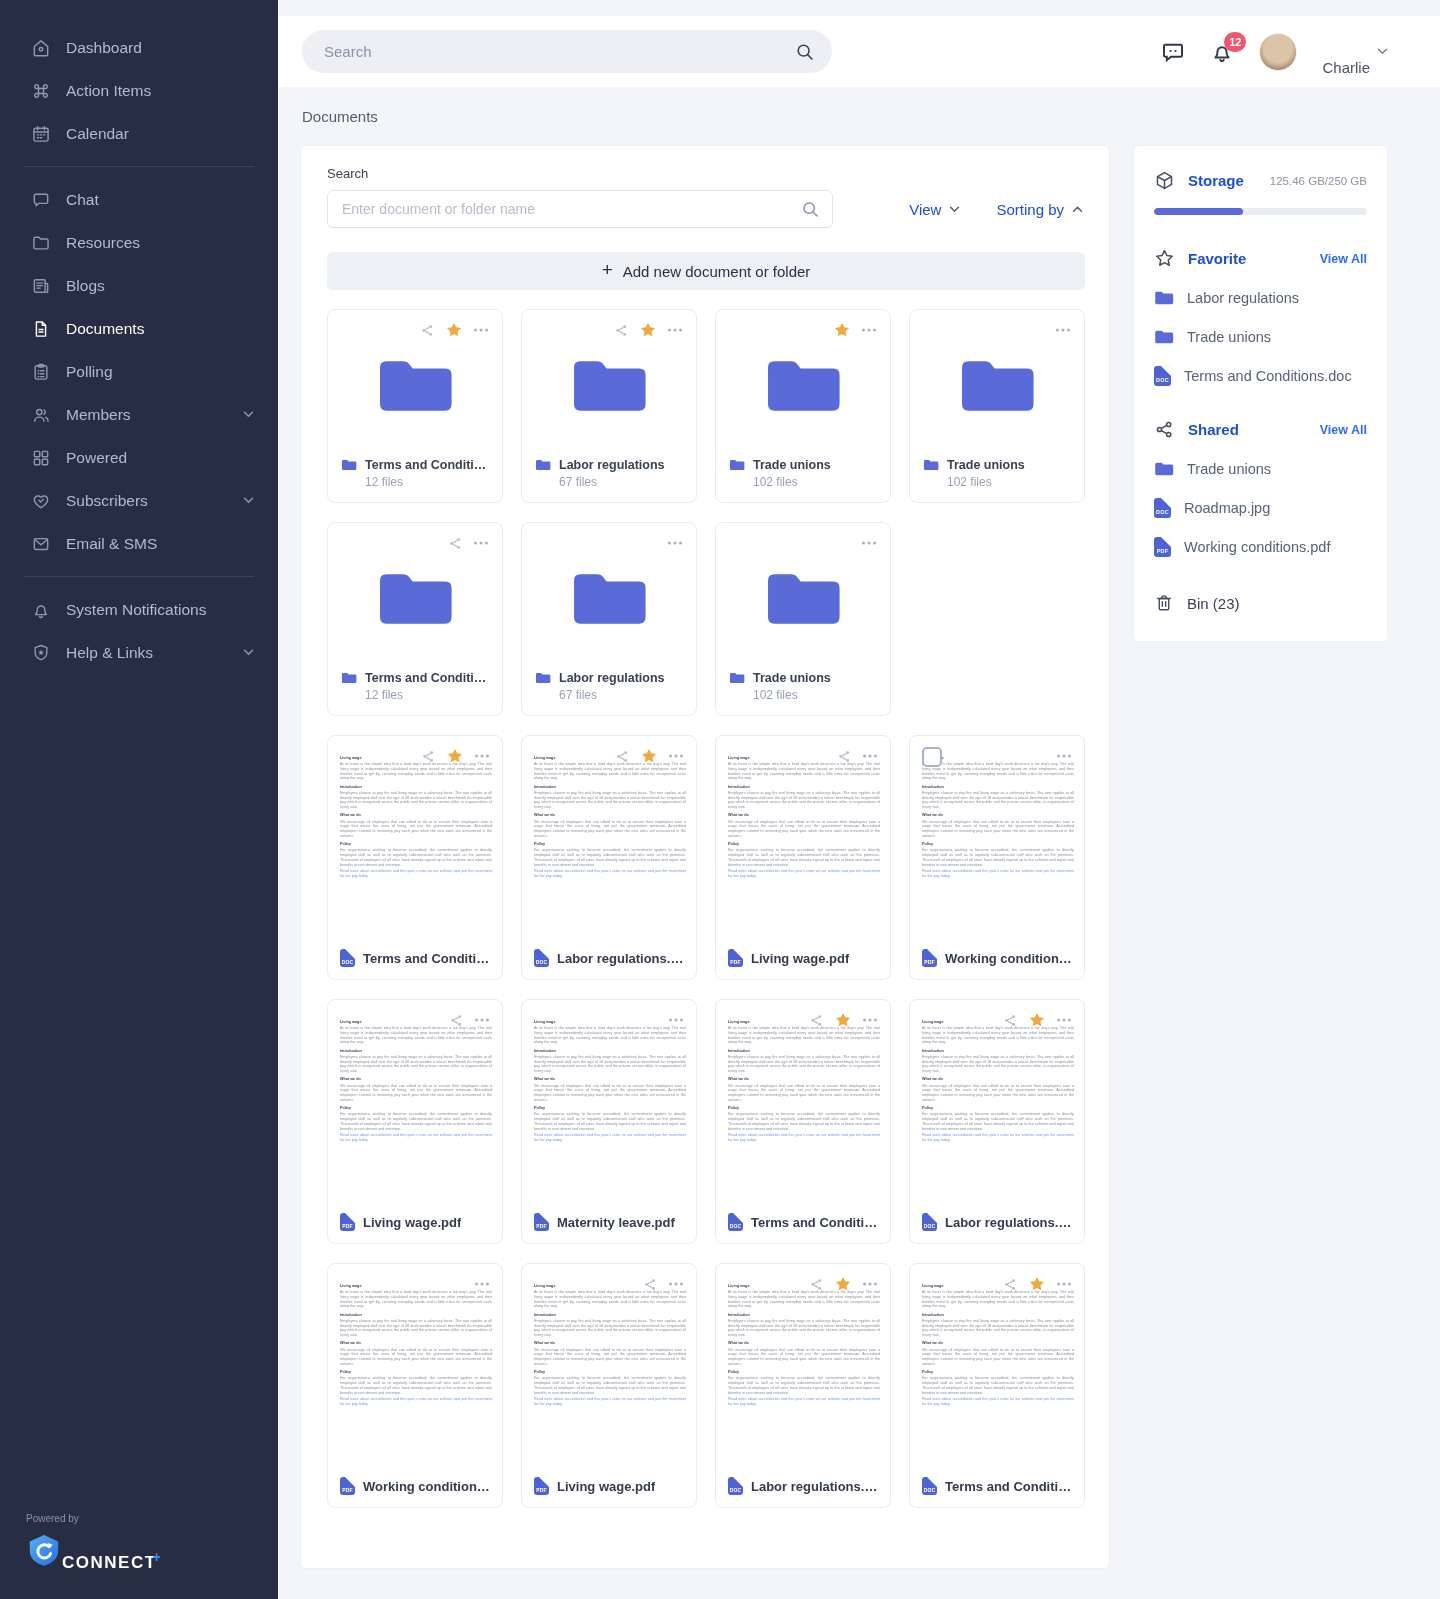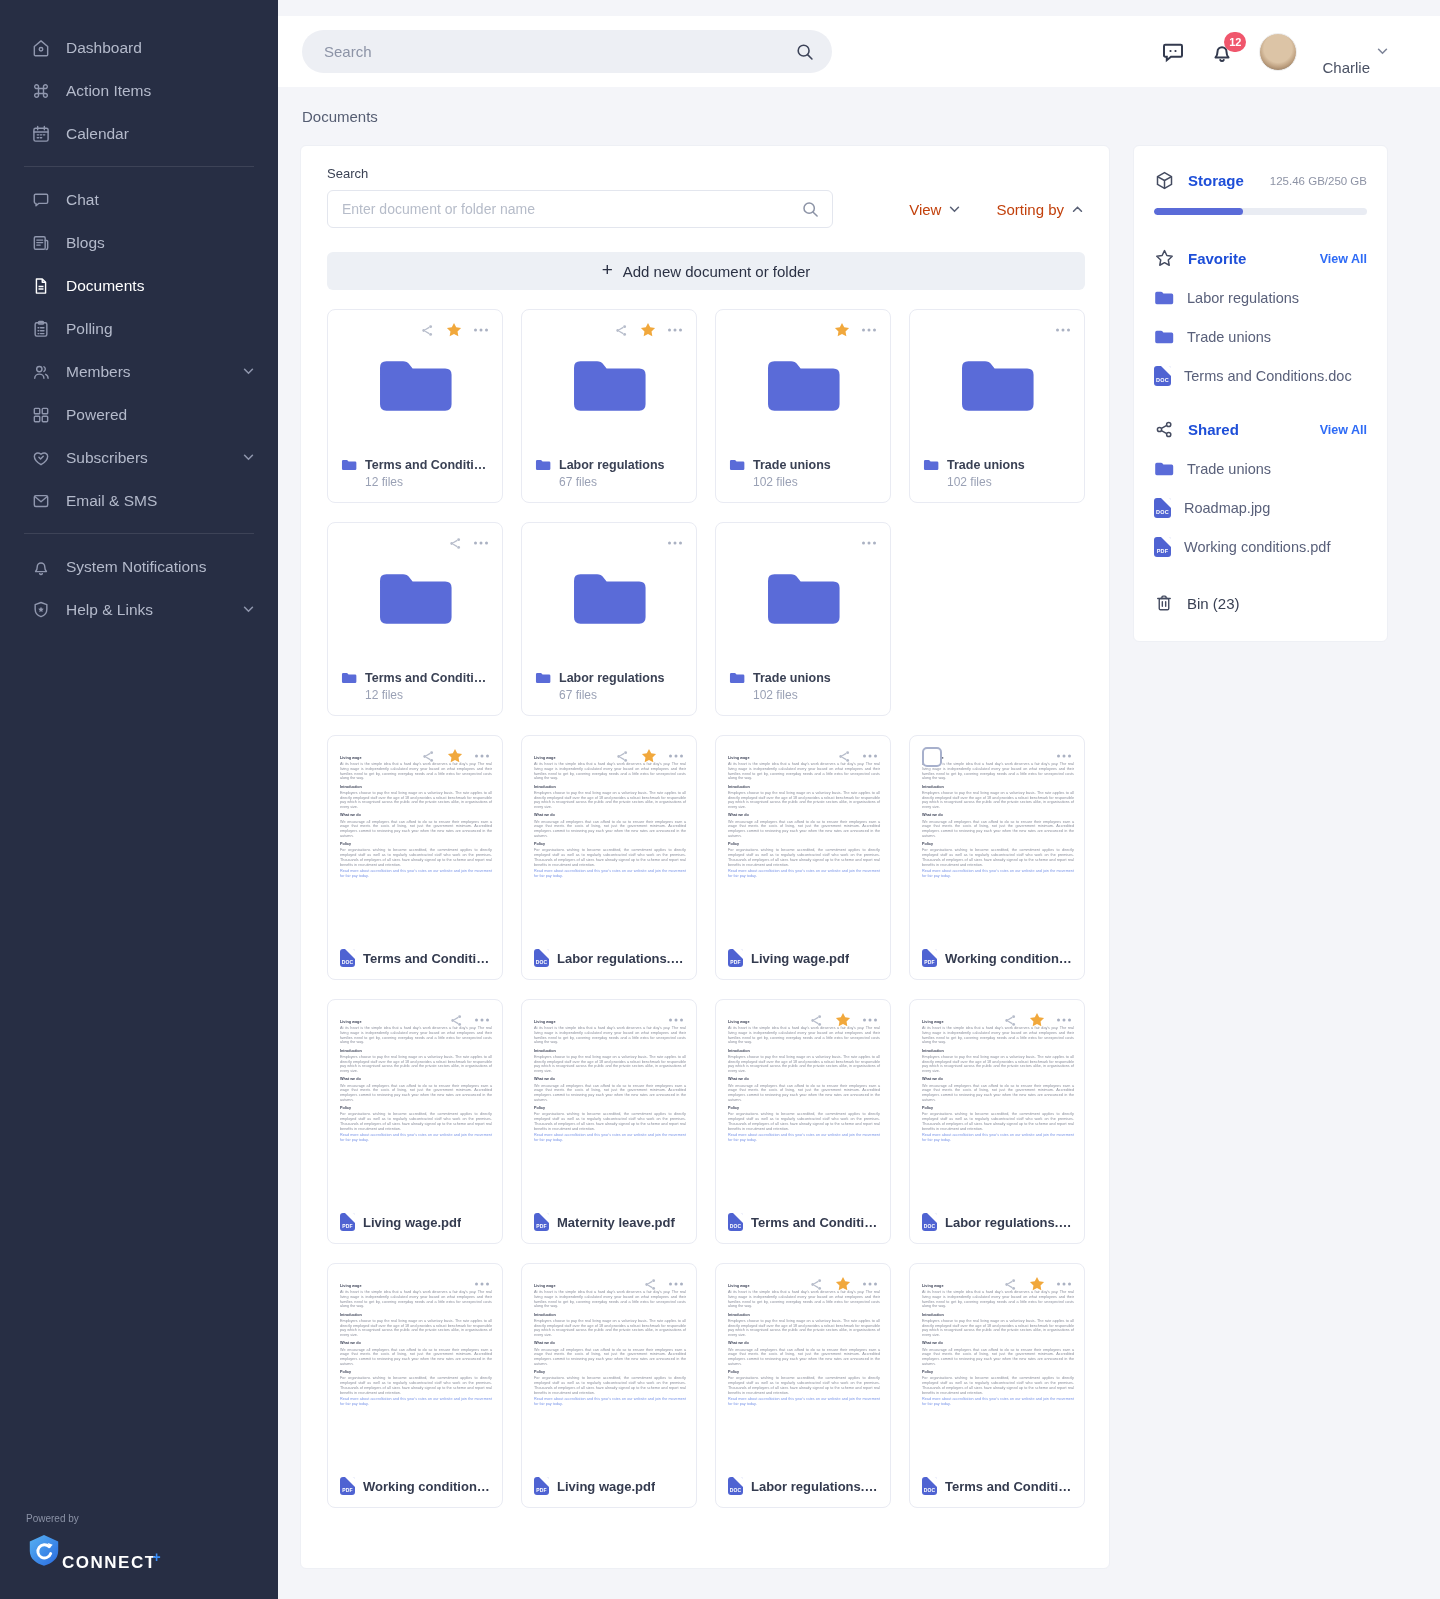--- a/index.html
+++ b/index.html
@@ -46,21 +46,21 @@
   .layout { display:flex; gap:23px; margin:20px 52px 0 22px; align-items:flex-start; }
   .panel-main { width:810px; background:#fff; border-radius:6px; padding:20px 26px 60px; border:1px solid #eef0f5; }
   .panel-right { width:255px; background:#fff; border-radius:6px; padding:24px 20px 28px; border:1px solid #eef0f5; }
 
   .search-label { font-size:13px; color:#3b4254; margin-bottom:9px; }
   .toolbar-row { display:flex; align-items:center; }
   .doc-search { position:relative; width:506px; height:38px; }
   .doc-search input { width:100%; height:100%; border:1px solid #e3e6ee; border-radius:6px; outline:none; padding:0 40px 0 14px; font-size:14px; color:#3c4358; font-family:"Liberation Sans", sans-serif; }
   .doc-search input::placeholder { color:#b6bcc9; }
   .doc-search .mag { position:absolute; right:13px; top:9px; color:#8c93a6; }
-  .dd { display:flex; align-items:center; gap:8px; font-size:15px; color:#c2410c; cursor:pointer; }
+  .dd { display:flex; align-items:center; gap:8px; font-size:15px; color:#1d4ed8; cursor:pointer; }
   .dd .dchev { color:#5a6176; display:flex; }
   .dd-view { margin-left:auto; }
   .dd-sort { margin-left:36px; }
   .add-btn { margin-top:24px; width:758px; height:38px; background:#edf0f5; border:none; border-radius:6px; font-size:15px; color:#2b3144; cursor:pointer; display:flex; align-items:center; justify-content:center; gap:10px; font-family:"Liberation Sans", sans-serif; }
   .add-btn .plus { font-size:19px; font-weight:400; color:#2b3144; position:relative; top:-1px; }
 
   .grid { display:grid; grid-template-columns:repeat(4,176px); gap:19px 18px; margin-top:19px; }
   .card { background:#fff; border:1px solid #e9ebf3; border-radius:8px; position:relative; }
   .spacer-cell { visibility:hidden; height:0; border:none; }
 
@@ -141,20 +141,28 @@
           <span class="nlabel">Calendar</span>
         </div>
         <div class="nav-divider"></div>
         <div class="nav-item">
           <span class="nicon">
             <svg width="20" height="20" viewBox="0 0 24 24" fill="none" stroke="currentColor" stroke-width="1.7" stroke-linejoin="round">
               <path d="M5.5 5h13A1.5 1.5 0 0 1 20 6.5v8a1.5 1.5 0 0 1-1.5 1.5H9.5L6 19v-3h-.5A1.5 1.5 0 0 1 4 14.5v-8A1.5 1.5 0 0 1 5.5 5z"></path>
             </svg>
           </span>
           <span class="nlabel">Chat</span>
+        </div>
+        <div class="nav-item">
+          <span class="nicon">
+            <svg width="20" height="20" viewBox="0 0 24 24" fill="none" stroke="currentColor" stroke-width="1.7" stroke-linejoin="round">
+              <path d="M3.5 7a2 2 0 0 1 2-2h4l2 2.2h7a2 2 0 0 1 2 2V17a2 2 0 0 1-2 2h-13a2 2 0 0 1-2-2z"></path>
+            </svg>
+          </span>
+          <span class="nlabel">Resources</span>
         </div>
         <div class="nav-item">
           <span class="nicon">
             <svg width="20" height="20" viewBox="0 0 24 24" fill="none" stroke="currentColor" stroke-width="1.7" stroke-linecap="round">
               <rect x="4" y="4.5" width="13" height="15" rx="1.5"></rect>
               <path d="M7 8.5h7M7 11.5h7M7 14.5h4"></path>
               <path d="M17 9h2a1 1 0 0 1 1 1v8a1.8 1.8 0 0 1-1.8 1.8"></path>
             </svg>
           </span>
           <span class="nlabel">Blogs</span>

